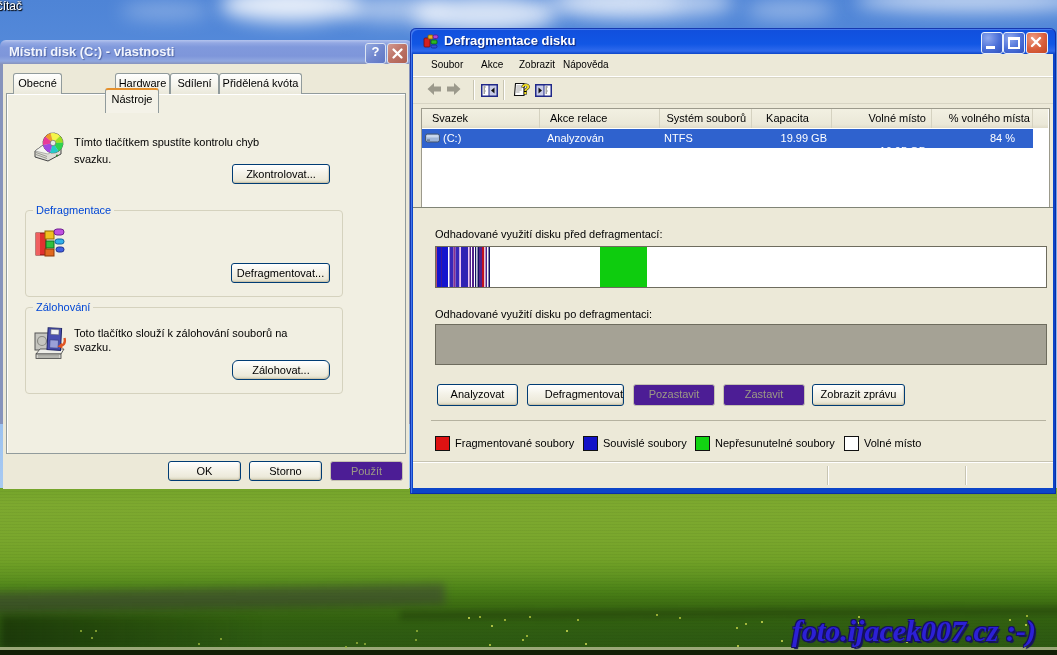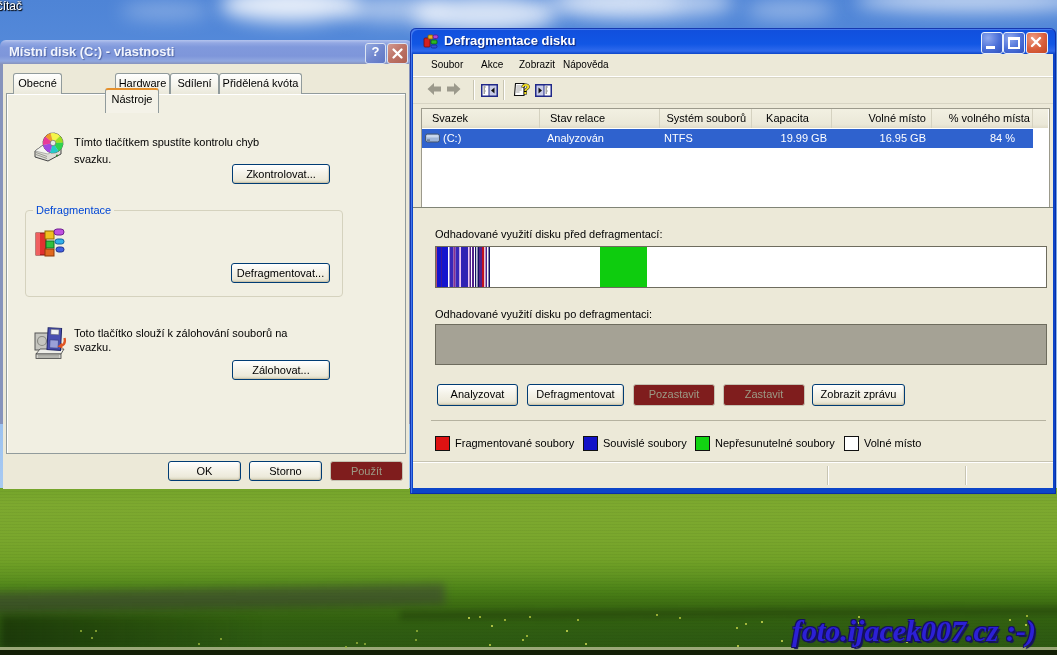--- a/index.html
+++ b/index.html
@@ -19,21 +19,21 @@
 #botline{position:absolute;left:0;top:647px;width:1057px;height:3px;background:#9AA878;}
 #botdark{position:absolute;left:0;top:650px;width:1057px;height:5px;background:#131F06;}
 #icontext{position:absolute;left:-10px;top:-1px;color:#fff;font-size:12px;text-shadow:1px 1px 1px #000,0 0 2px #000;}
 #wmark{position:absolute;right:21px;top:614px;font-family:"Liberation Serif",serif;font-style:italic;font-weight:bold;font-size:30px;color:#2C20D6;letter-spacing:0px;
  text-shadow:-1px -1px 0 #151060,1px -1px 0 #151060,-1px 1px 0 #151060,2px 2px 1px #151060;}
 
 .xbtn{position:absolute;border:1px solid #003C74;border-radius:3px;
  background:linear-gradient(180deg,#FFFFFF 0%,#F4F2E8 45%,#EDEADB 80%,#DDD9C2 100%);
  font-size:11px;color:#000;text-align:center;box-shadow:inset -1px -1px 1px rgba(160,150,120,.35);}
 .xbtn span{position:relative;top:3px;}
-.xbtn.dis{border-color:#C5C2B2;background:#7f1d1d;color:#9C9A85;box-shadow:none;}
+.xbtn.dis{border-color:#C5C2B2;background:#4c1d95;color:#9C9A85;box-shadow:none;}
 .gb{position:absolute;border:1px solid #D5D2BE;border-radius:4px;}
 .gb .lbl{position:absolute;top:-7px;left:7px;background:#F1EFE2;padding:0 3px;font-size:11px;color:#0046D5;white-space:nowrap;}
 .t11{position:absolute;font-size:11px;color:#000;white-space:nowrap;}
 
 #dlg{position:absolute;left:0;top:40px;width:412px;height:384px;border-radius:6px 6px 0 0;
  background:linear-gradient(180deg,#B4C4EE 0px,#93A8E3 3px,#8099DC 7px,#7E96DA 16px,#90A7E0 21px,#8693BC 24px,#8693BC 100%);}
 #dlgbody{position:absolute;left:3px;top:24px;width:406px;height:425px;background:#ECE9D8;}
 #dlgtitle{position:absolute;left:9px;top:4px;font-size:13px;font-weight:bold;color:#F2F5FD;text-shadow:1px 1px 1px rgba(40,60,120,.55);}
 .capbtn{position:absolute;top:3px;width:19px;height:19px;border-radius:3px;border:1px solid #DCE4F2;
  font-size:13px;font-weight:bold;color:#fff;text-align:center;line-height:18px;}
@@ -108,20 +108,23 @@
  <div id="tabpage"></div>
  <div class="tab" style="left:13px;top:33px;width:47px;"><span>Obecné</span></div>
  <div class="tab" id="tabsel" style="left:61px;top:48px;width:52px;margin-left:44px;"><span>Nástroje</span></div>
  <div class="tab" style="left:115px;top:33px;width:53px;"><span>Hardware</span></div>
  <div class="tab" style="left:170px;top:33px;width:47px;"><span>Sdílení</span></div>
  <div class="tab" style="left:219px;top:33px;width:81px;"><span>Přidělená kvóta</span></div>
 
  <div class="gb" style="left:25px;top:170px;width:316px;height:85px;">
       <span class="lbl">Defragmentace</span>
     </div>
+ <div class="gb" style="left:25px;top:267px;width:316px;height:85px;">
+      <span class="lbl">Zálohování</span>
+    </div>
 
  <div class="t11" style="left:74px;top:94px;line-height:17px;">Tímto tlačítkem spustíte kontrolu chyb<br>svazku.</div>
  <div class="t11" style="left:74px;top:286px;line-height:14px;">Toto tlačítko slouží k zálohování souborů na<br>svazku.</div>
 
  <div id="icon1" class="abs" style="left:33px;top:90px;">
   <svg width="34" height="36" viewBox="0 0 34 36">
    <path d="M2 21 L13 13 L28 17 L28 24 L15 31 L2 27 Z" fill="#DEDED6" stroke="#444" stroke-width="1"></path>
    <path d="M2 21 L13 13 L28 17 L15 24 Z" fill="#F5F5F0" stroke="#777" stroke-width=".5"></path>
    <path d="M3 22.5 L14 26.5 M3 24.5 L14 28.5" stroke="#9A9A92" stroke-width="1"></path>
    <circle cx="24" cy="25.5" r="1" fill="#2A8A2A"></circle>
@@ -162,21 +165,21 @@
     <rect x="17.5" y="5.5" width="8" height="5" fill="#F2F2F2" stroke="#666" stroke-width=".5"></rect>
     <rect x="17" y="16" width="8.5" height="8" fill="#9AA0D8" stroke="#303880" stroke-width=".6"></rect>
    </g>
    <path d="M31.5 14 Q33 20 28 22" fill="none" stroke="#E05624" stroke-width="2.4"></path>
    <path d="M29.5 24.5 L24.5 22.5 L29 18.8 Z" fill="#E05624"></path>
   </svg>
  </div>
 
  <div class="xbtn" style="left:232px;top:124px;width:96px;height:18px;"><span>Zkontrolovat...</span></div>
  <div class="xbtn" style="left:231px;top:223px;width:97px;height:18px;"><span>Defragmentovat...</span></div>
- <div class="xbtn" style="left:232px;top:320px;width:96px;height:18px;"><span>Zálohovat...</span></div>
+ <div class="xbtn" style="left:232px;top:320px;width:96px;height:18px;border-radius:6px;"><span>Zálohovat...</span></div>
 
  <div class="xbtn" style="left:168px;top:421px;width:71px;height:18px;"><span>OK</span></div>
  <div class="xbtn" style="left:249px;top:421px;width:71px;height:18px;"><span>Storno</span></div>
  <div class="xbtn dis" style="left:330px;top:421px;width:71px;height:18px;"><span>Použít</span></div>
 </div>
 
 <div id="win">
  <div id="winicon" class="abs" style="left:13px;top:5px;">
   <svg width="16" height="16" viewBox="0 0 16 16">
    <rect x="1" y="5" width="6" height="9" rx="1" fill="#D42020" stroke="#701010" stroke-width=".8"></rect>
@@ -236,39 +239,39 @@
      <rect x="0" y="0" width="17" height="13" fill="#202888"></rect>
      <rect x="1.5" y="1.5" width="7" height="10" fill="#C8CCE8"></rect>
      <rect x="9.5" y="1.5" width="6" height="10" fill="#fff"></rect>
      <path d="M3.5 3.5 L3.5 9.5 L7 6.5 Z" fill="#111"></path>
      <path d="M10.5 3h2M10.5 5h1.5M10.5 7h2M10.5 9h1.5" stroke="#333" stroke-width=".9"></path>
     </svg>
    </div>
   </div>
   <div id="lview">
    <div class="hcell" style="left:0;width:117px;"><i style="left:10px;">Svazek</i></div>
-   <div class="hcell" style="left:118px;width:119px;"><i style="left:10px;">Stav relace</i></div>
+   <div class="hcell" style="left:118px;width:119px;"><i style="left:10px;">Akce relace</i></div>
    <div class="hcell" style="left:238px;width:91px;text-align:right;"><i style="left:-5px;text-align:right;">Systém souborů</i></div>
    <div class="hcell" style="left:330px;width:79px;text-align:center;"><i style="left:-4px;">Kapacita</i></div>
    <div class="hcell" style="left:410px;width:99px;text-align:right;"><i style="left:-5px;">Volné místo</i></div>
    <div class="hcell" style="left:510px;width:100px;text-align:right;"><i style="left:-2px;">% volného místa</i></div>
    <div class="hcell" style="left:611px;width:15px;border-right:none;"></div>
    <div id="selrow">
     <div id="diskicon" class="abs" style="left:3px;top:3px;">
      <svg width="16" height="13" viewBox="0 0 16 13">
       <rect x="0.5" y="2" width="14" height="8" rx="2" fill="#9FB6D8" stroke="#46566E" stroke-width="1"></rect>
       <rect x="1.5" y="3" width="12" height="2.5" rx="1" fill="#C9D8EC"></rect>
       <rect x="2" y="7.5" width="3" height="1.2" fill="#5A6A80"></rect>
      </svg>
     </div>
     <span class="abs" style="left:21px;top:3px;">(C:)</span>
     <span class="abs" style="left:125px;top:3px;">Analyzován</span>
     <span class="abs" style="left:242px;top:3px;">NTFS</span>
     <span class="abs" style="right:206px;top:3px;">19.99 GB</span>
-    <span class="abs" style="right:107px;top:3px;">16.95 GB</span>
+    <span class="abs" style="right:107px;top:16px;">16.95 GB</span>
     <span class="abs" style="right:18px;top:3px;padding-left:45px;">84 %</span>
    </div>
   </div>
   <div id="lowpane">
    <div class="t11" style="left:22px;top:20px;">Odhadované využití disku před defragmentací:</div>
    <div class="bar" style="top:38px;height:40px;">
      <div id="stripes" class="abs" style="left:0;top:0;">
       <svg width="56" height="40" viewBox="0 0 56 40" preserveAspectRatio="none">
        <rect x="0" y="0" width="1" height="40" fill="#B05070"></rect>
        <rect x="1" y="0" width="11" height="40" fill="#1414CE"></rect>
@@ -293,21 +296,21 @@
        <rect x="49.5" y="0" width="1.5" height="40" fill="#50208A"></rect>
        <rect x="51" y="0" width="1.5" height="40" fill="#fff"></rect>
        <rect x="52.5" y="0" width="1.5" height="40" fill="#101060"></rect>
       </svg>
      </div>
      <div class="abs" style="left:164px;top:0;width:47px;height:40px;background:#0ECC0E;"></div>
    </div>
    <div class="t11" style="left:22px;top:100px;">Odhadované využití disku po defragmentaci:</div>
    <div class="bar" style="top:116px;height:39px;background:#A5A295;"></div>
    <div class="xbtn" style="left:24px;top:176px;width:79px;height:20px;"><span>Analyzovat</span></div>
-   <div class="xbtn" style="left:114px;top:176px;width:95px;height:20px;"><span>Defragmentovat</span></div>
+   <div class="xbtn" style="left:114px;top:176px;width:95px;height:20px;text-align:right;"><span>Defragmentovat</span></div>
    <div class="xbtn dis" style="left:220px;top:176px;width:80px;height:20px;"><span>Pozastavit</span></div>
    <div class="xbtn dis" style="left:310px;top:176px;width:80px;height:20px;"><span>Zastavit</span></div>
    <div class="xbtn" style="left:399px;top:176px;width:91px;height:20px;"><span>Zobrazit zprávu</span></div>
    <div class="abs" style="left:18px;top:212px;width:615px;height:1px;background:#B5B2A0;"></div>
    <div class="legsq" style="left:22px;top:228px;background:#DE1212;"></div>
    <div class="t11" style="left:42px;top:229px;">Fragmentované soubory</div>
    <div class="legsq" style="left:170px;top:228px;background:#1212C8;"></div>
    <div class="t11" style="left:190px;top:229px;">Souvislé soubory</div>
    <div class="legsq" style="left:282px;top:228px;background:#12D412;"></div>
    <div class="t11" style="left:302px;top:229px;">Nepřesunutelné soubory</div>

